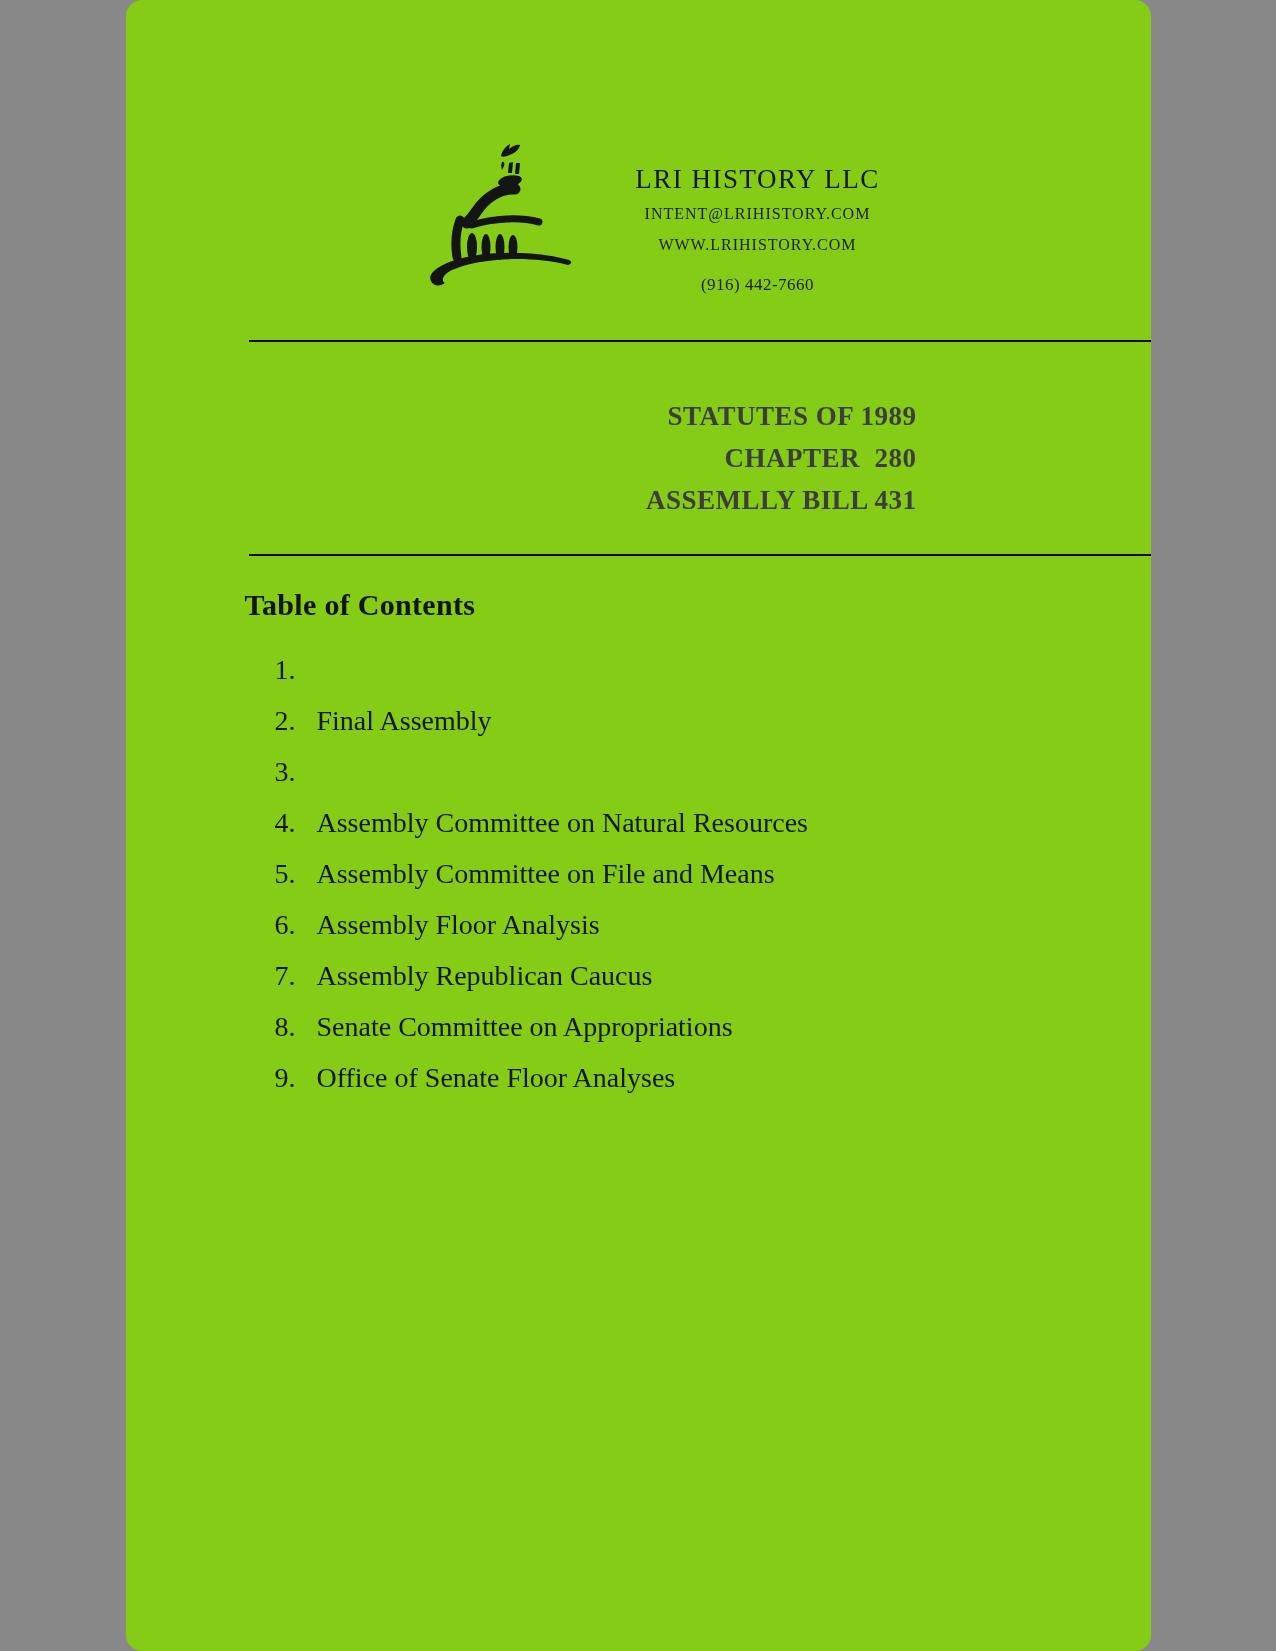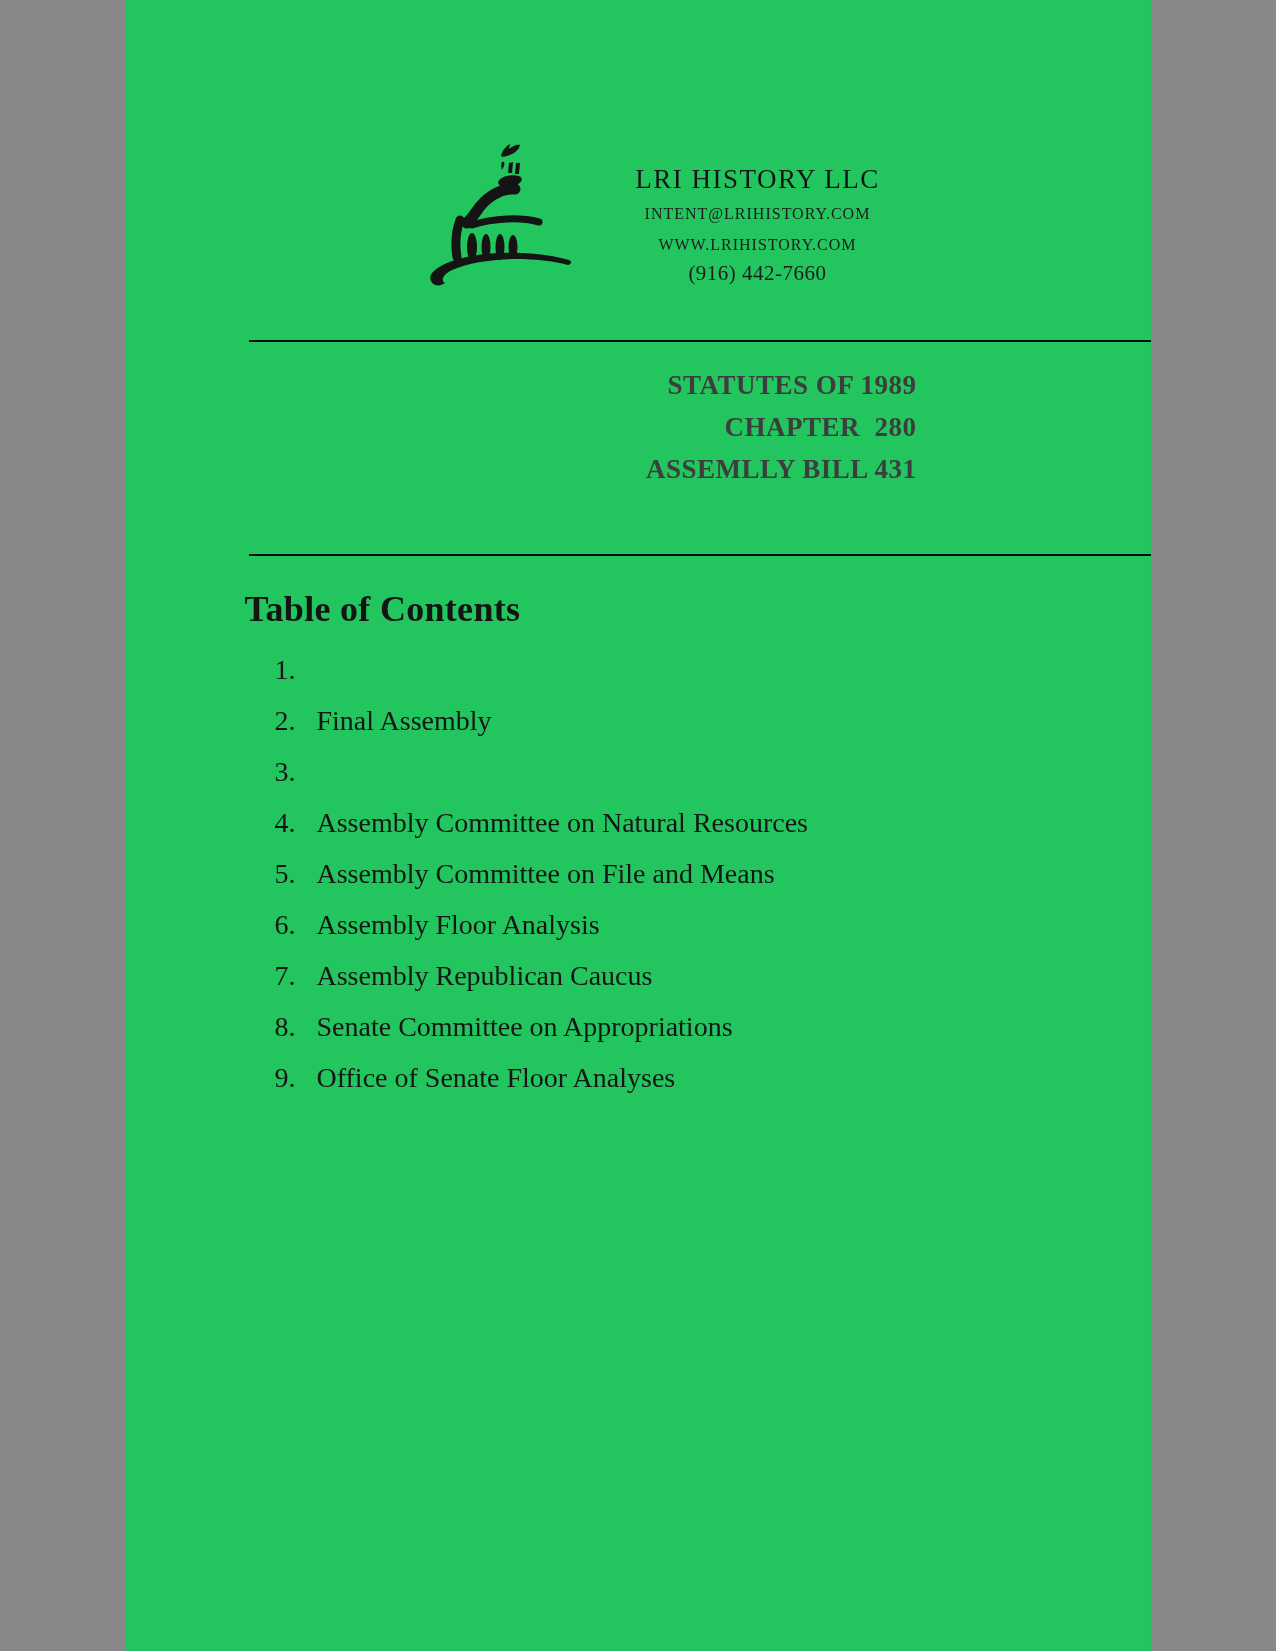--- a/index.html
+++ b/index.html
@@ -1,24 +1,25 @@
 <!DOCTYPE html>
 <html><head>
 <meta charset="utf-8">
 <style>
   html, body { margin: 0; padding: 0; background: #888; }
   .page {
     position: relative;
     width: 1025px;
     height: 1651px;
     margin: 0 auto;
-    background: #22c55e;
+    background: #84cc16;
     font-family: "Liberation Serif", "DejaVu Serif", serif;
     color: #1a1a1a;
     overflow: hidden;
+    border-radius: 16px;
   }
 
   
   .logo {
     position: absolute;
     left: 296px;
     top: 125px;
     width: 152px;
     height: 168px;
   }
@@ -39,62 +40,62 @@
   .contact-line {
     font-size: 16px;
     line-height: 24px;
     letter-spacing: 1px;
     color: #1c1c1c;
     margin-top: 7px;
     white-space: nowrap;
   }
   .contact-line.web { margin-top: 7px; }
   .phone-line {
-    font-size: 21px;
+    font-size: 17px;
     line-height: 22px;
     letter-spacing: 0.5px;
-    margin-top: 5px;
+    margin-top: 17px;
     color: #1c1c1c;
     white-space: nowrap;
   }
 
   
   .rule {
     position: absolute;
     left: 123px;
     width: 981px;
     height: 2px;
     background: #0c0c0c;
   }
   .rule-top { top: 340px; }
   .rule-mid { top: 554px; }
 
   
   .statutes-block {
     position: absolute;
-    top: 364px;
+    top: 395px;
     right: 234px;
     text-align: right;
   }
   .statutes-line {
     font-weight: bold;
     font-size: 27px;
     line-height: 42px;
     letter-spacing: 0.5px;
     color: #3e3d3d;
     white-space: pre;
   }
 
   
   .toc-title {
     position: absolute;
     left: 119px;
     top: 588px;
     font-weight: bold;
-    font-size: 36px;
+    font-size: 30px;
     letter-spacing: 0.3px;
     color: #141414;
     white-space: nowrap;
   }
   .toc-list {
     position: absolute;
     left: 149px;
     top: 653px;
     width: 900px;
   }

